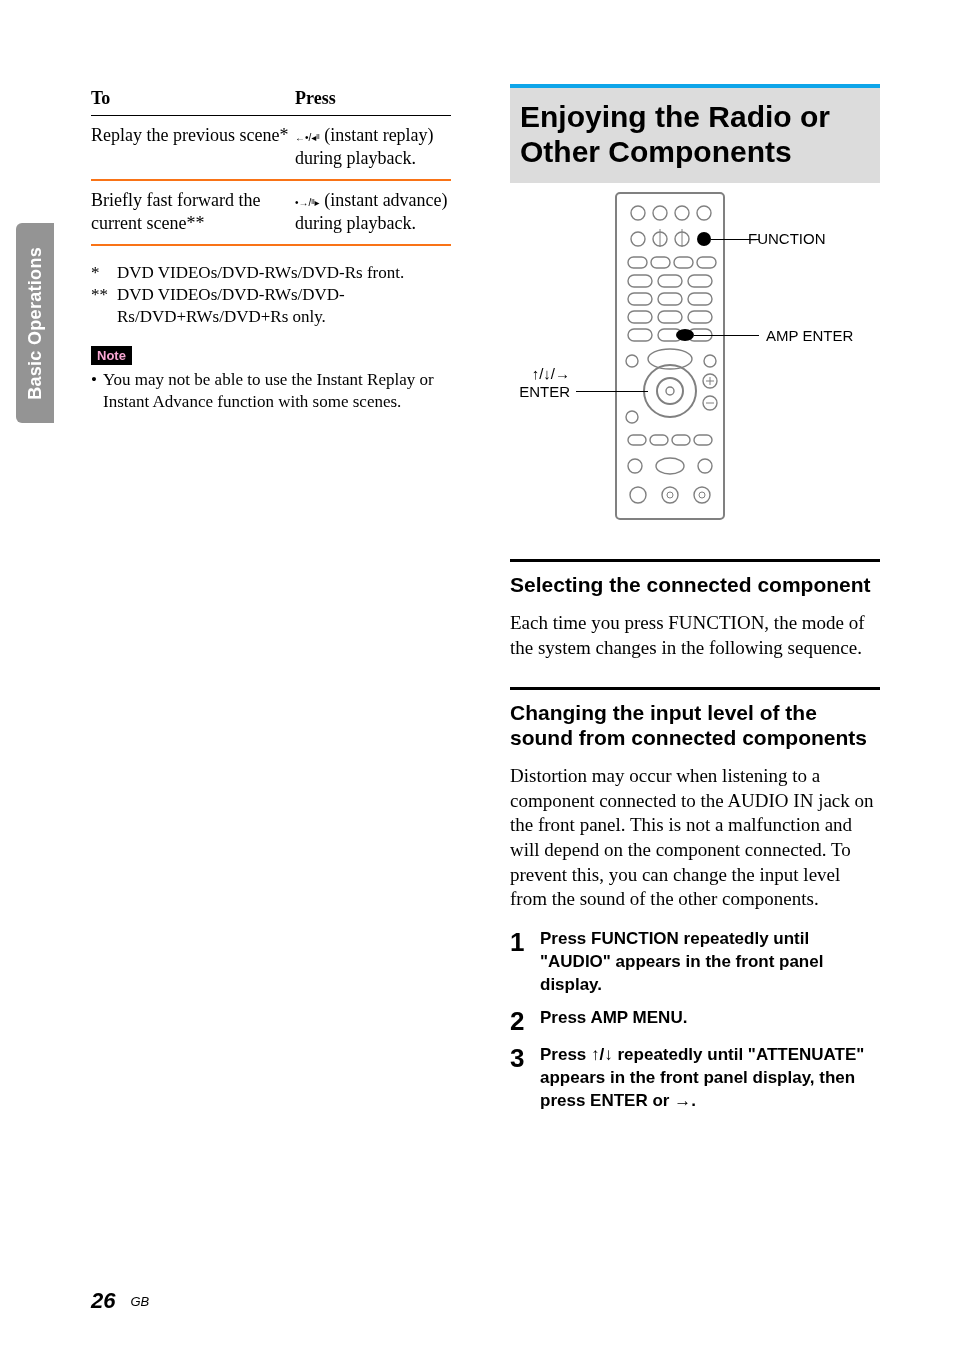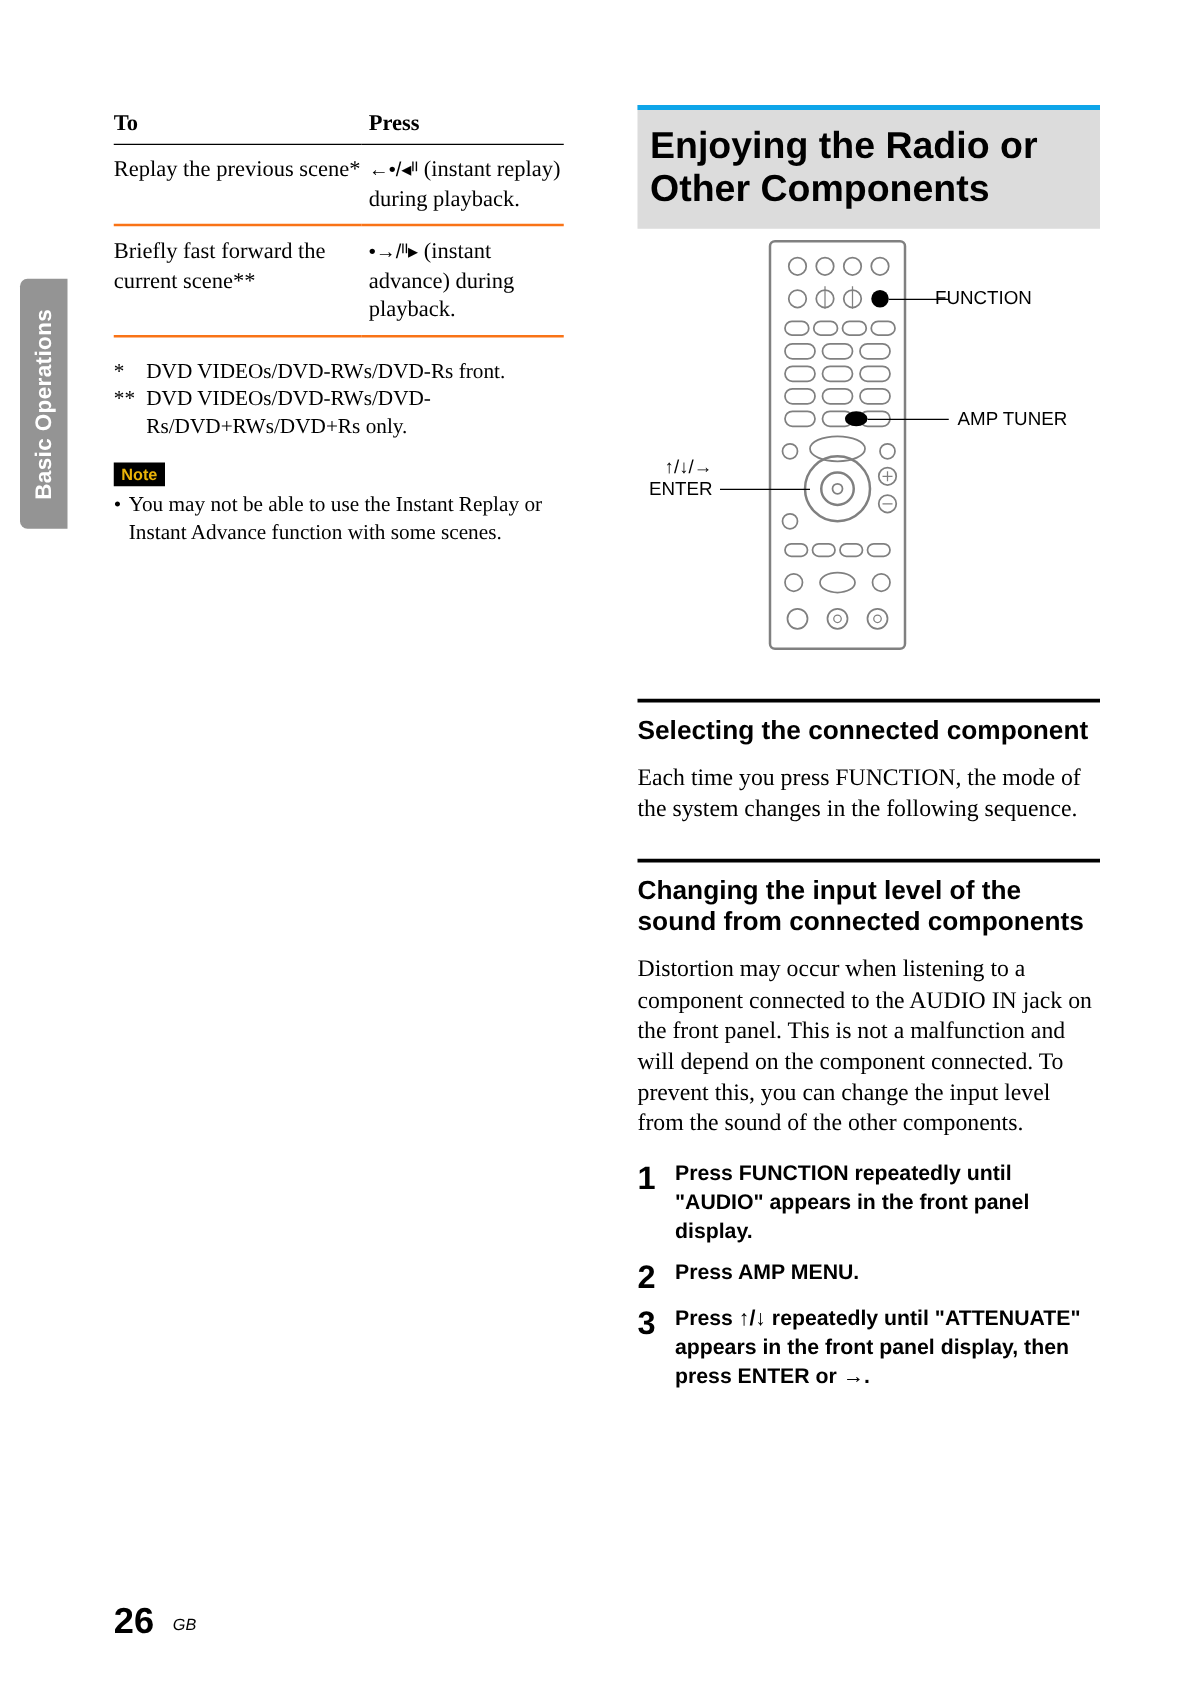--- a/index.html
+++ b/index.html
@@ -11,42 +11,42 @@
   .col-left { left:91px; top:48px; width:360px; }
   .col-right { left:510px; top:48px; width:370px; }
   table.to-press { width:100%; border-collapse:collapse; }
   table.to-press th { text-align:left; font-family:"Times New Roman"; font-weight:bold; font-size:18px; border-bottom:1px solid #000; padding:4px 0 6px; }
   table.to-press td { vertical-align:top; border-bottom:2px solid #f97316; padding:8px 0 8px; font-size:18px; line-height:1.3; }
   table.to-press th.col-press, table.to-press td.col-press { padding-left:6px; }
   table.to-press th.col-to { width:198px; }
   .footnote { font-size:17px; line-height:1.3; margin-top:16px; }
   .footnote .item { display:flex; }
   .footnote .item .mark { width:26px; flex:0 0 26px; }
-  .note-label { display:inline-block; background:#000; color:#eab308; font-family:Arial, Helvetica, sans-serif; font-weight:bold; font-size:13px; padding:2px 6px; margin-top:18px; }
+  .note-label { display:inline-block; background:#000; color:#f9a8d4; font-family:Arial, Helvetica, sans-serif; font-weight:bold; font-size:13px; padding:2px 6px; margin-top:18px; }
   .bullet-note { font-size:17px; line-height:1.3; margin-top:4px; display:flex; }
   .bullet-note .dot { width:12px; flex:0 0 12px; }
   .banner { background:#dcdcdc; border-top:4px solid #0ea5e9; padding:12px 10px 14px; }
   .banner h1 { margin:0; font-family:Arial, Helvetica, sans-serif; font-weight:900; font-size:30px; line-height:1.15; }
   .remote-area { position:relative; height:350px; width:100%; }
   .remote-area svg { position:absolute; left:100px; top:8px; }
   .label { font-family:Arial, Helvetica, sans-serif; font-size:15px; position:absolute; }
   .label.right { text-align:left; }
   .label.left { text-align:right; }
   .callout-line { position:absolute; background:#000; height:1px; }
   .section-hr { border:none; border-top:3px solid #000; margin:26px 0 10px; }
   h2.section-title { font-family:Arial, Helvetica, sans-serif; font-weight:900; font-size:21px; margin:0 0 14px; line-height:1.2; }
   .body-text { font-size:19px; line-height:1.3; margin:0 0 16px; }
   .sequence { font-size:19px; line-height:1.55; margin:0 0 12px; }
   ol.steps { list-style:none; padding:0; margin:0; counter-reset:step; }
   ol.steps li { display:flex; margin-bottom:10px; font-family:Arial, Helvetica, sans-serif; font-weight:bold; font-size:17px; line-height:1.35; }
   ol.steps li .num { font-size:26px; font-weight:900; width:30px; flex:0 0 30px; font-family:Arial, Helvetica, sans-serif; line-height:1; padding-top:1px; }
   .page-num { position:absolute; left:91px; bottom:38px; font-family:Arial,sans-serif; }
-  .page-num .n { font-weight:900; font-size:29px; }
+  .page-num .n { font-weight:900; font-style:italic; font-size:22px; }
   .page-num .gb { font-style:italic; font-size:13px; margin-left:15px; position:relative; top:-2px; }
-  .glyph { font-family:Arial,sans-serif; font-size:16px; }
+  .glyph { font-family:Arial,sans-serif; font-size:10px; }
 </style>
 </head>
 <body>
 
 <div class="page">
   <div class="sidebar-tab">
     <span>Basic Operations</span>
   </div>
 
   <div class="col col-left">
@@ -158,21 +158,21 @@
         <circle cx="60" cy="304" r="8" fill="none" stroke="#808080" stroke-width="1.4"></circle>
           <circle cx="60" cy="304" r="3" fill="none" stroke="#808080" stroke-width="1"></circle>
         <circle cx="92" cy="304" r="8" fill="none" stroke="#808080" stroke-width="1.4"></circle>
           <circle cx="92" cy="304" r="3" fill="none" stroke="#808080" stroke-width="1"></circle>
       </svg>
 
       <div class="callout-line" style="left:201px; top:56px; width:48px;"></div>
       <span class="label right" style="left:238px; top:47px;">FUNCTION</span>
 
       <div class="callout-line" style="left:184px; top:152px; width:65px;"></div>
-      <span class="label right" style="left:256px; top:144px;">AMP TUNER</span>
+      <span class="label right" style="left:256px; top:144px;">AMP ENTER</span>
 
       <div class="callout-line" style="left:66px; top:208px; width:72px;"></div>
       <span class="label left" style="left:10px; top:182px; width:50px;">↑/↓/→</span>
       <span class="label left" style="left:6px; top:200px; width:54px;">ENTER</span>
     </div>
 
     <hr class="section-hr">
     <h2 class="section-title">Selecting the connected component</h2>
     <p class="body-text">Each time you press FUNCTION, the mode of the system changes in the following sequence.</p>
 

